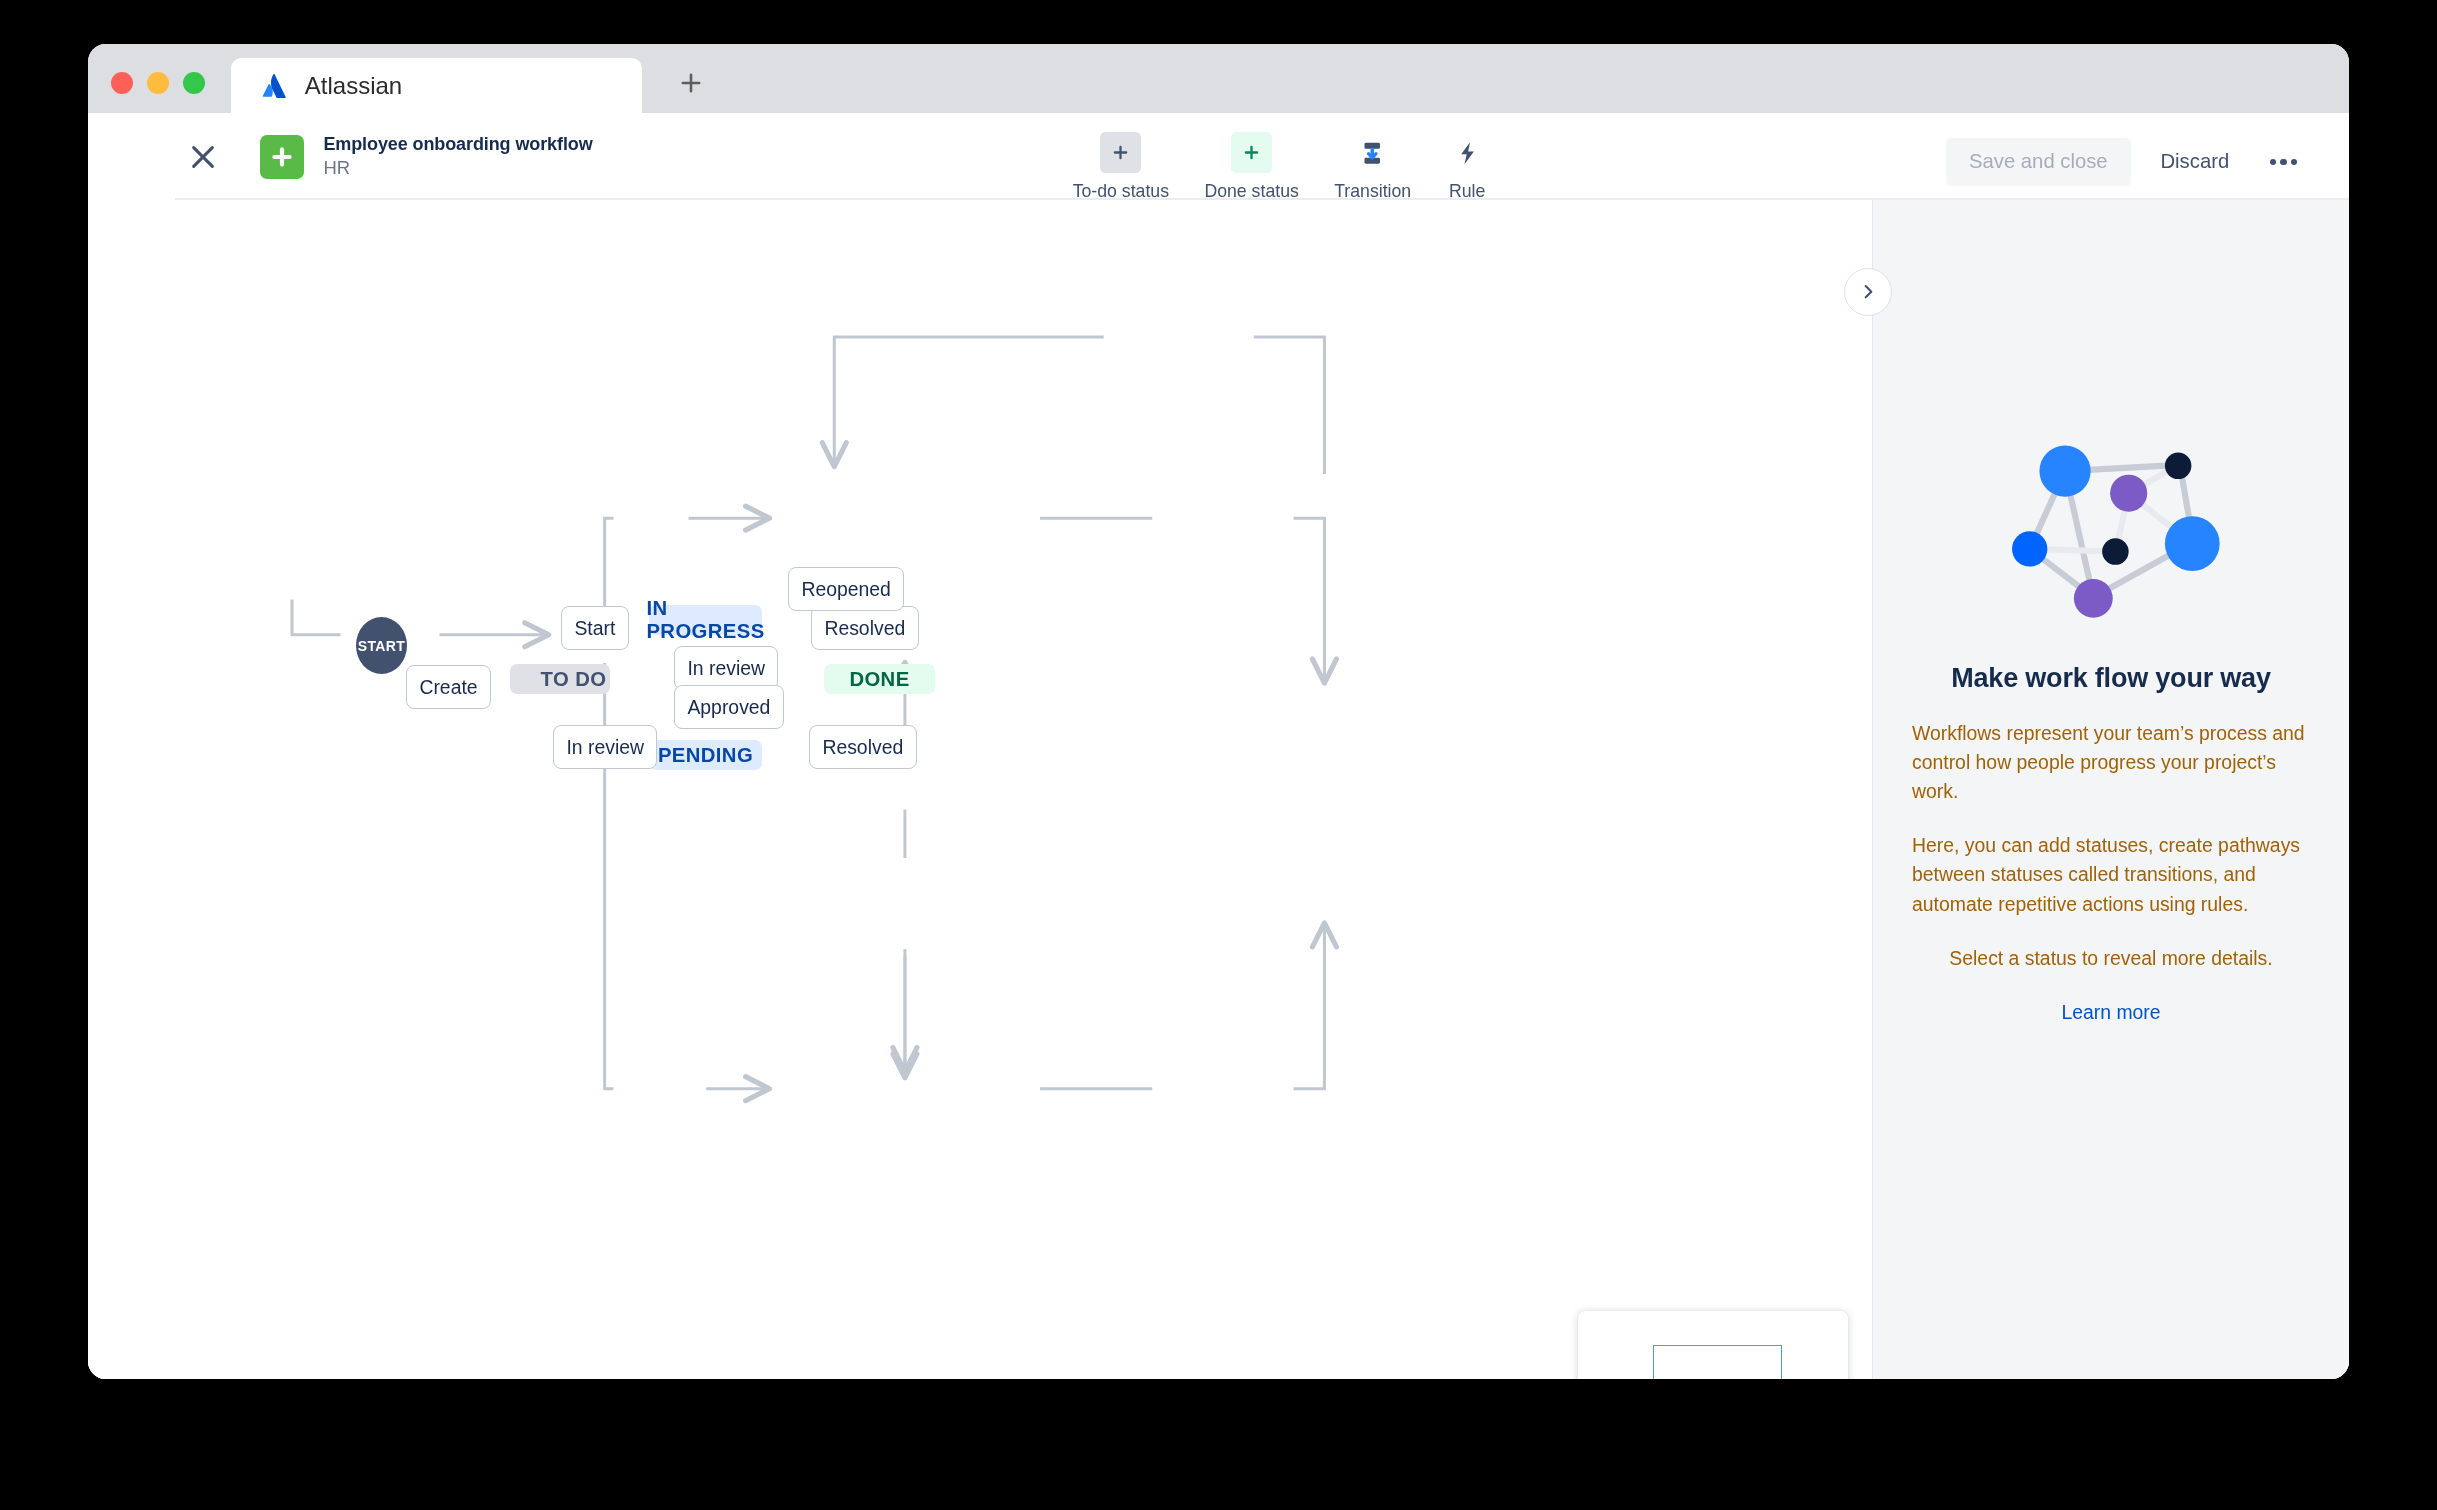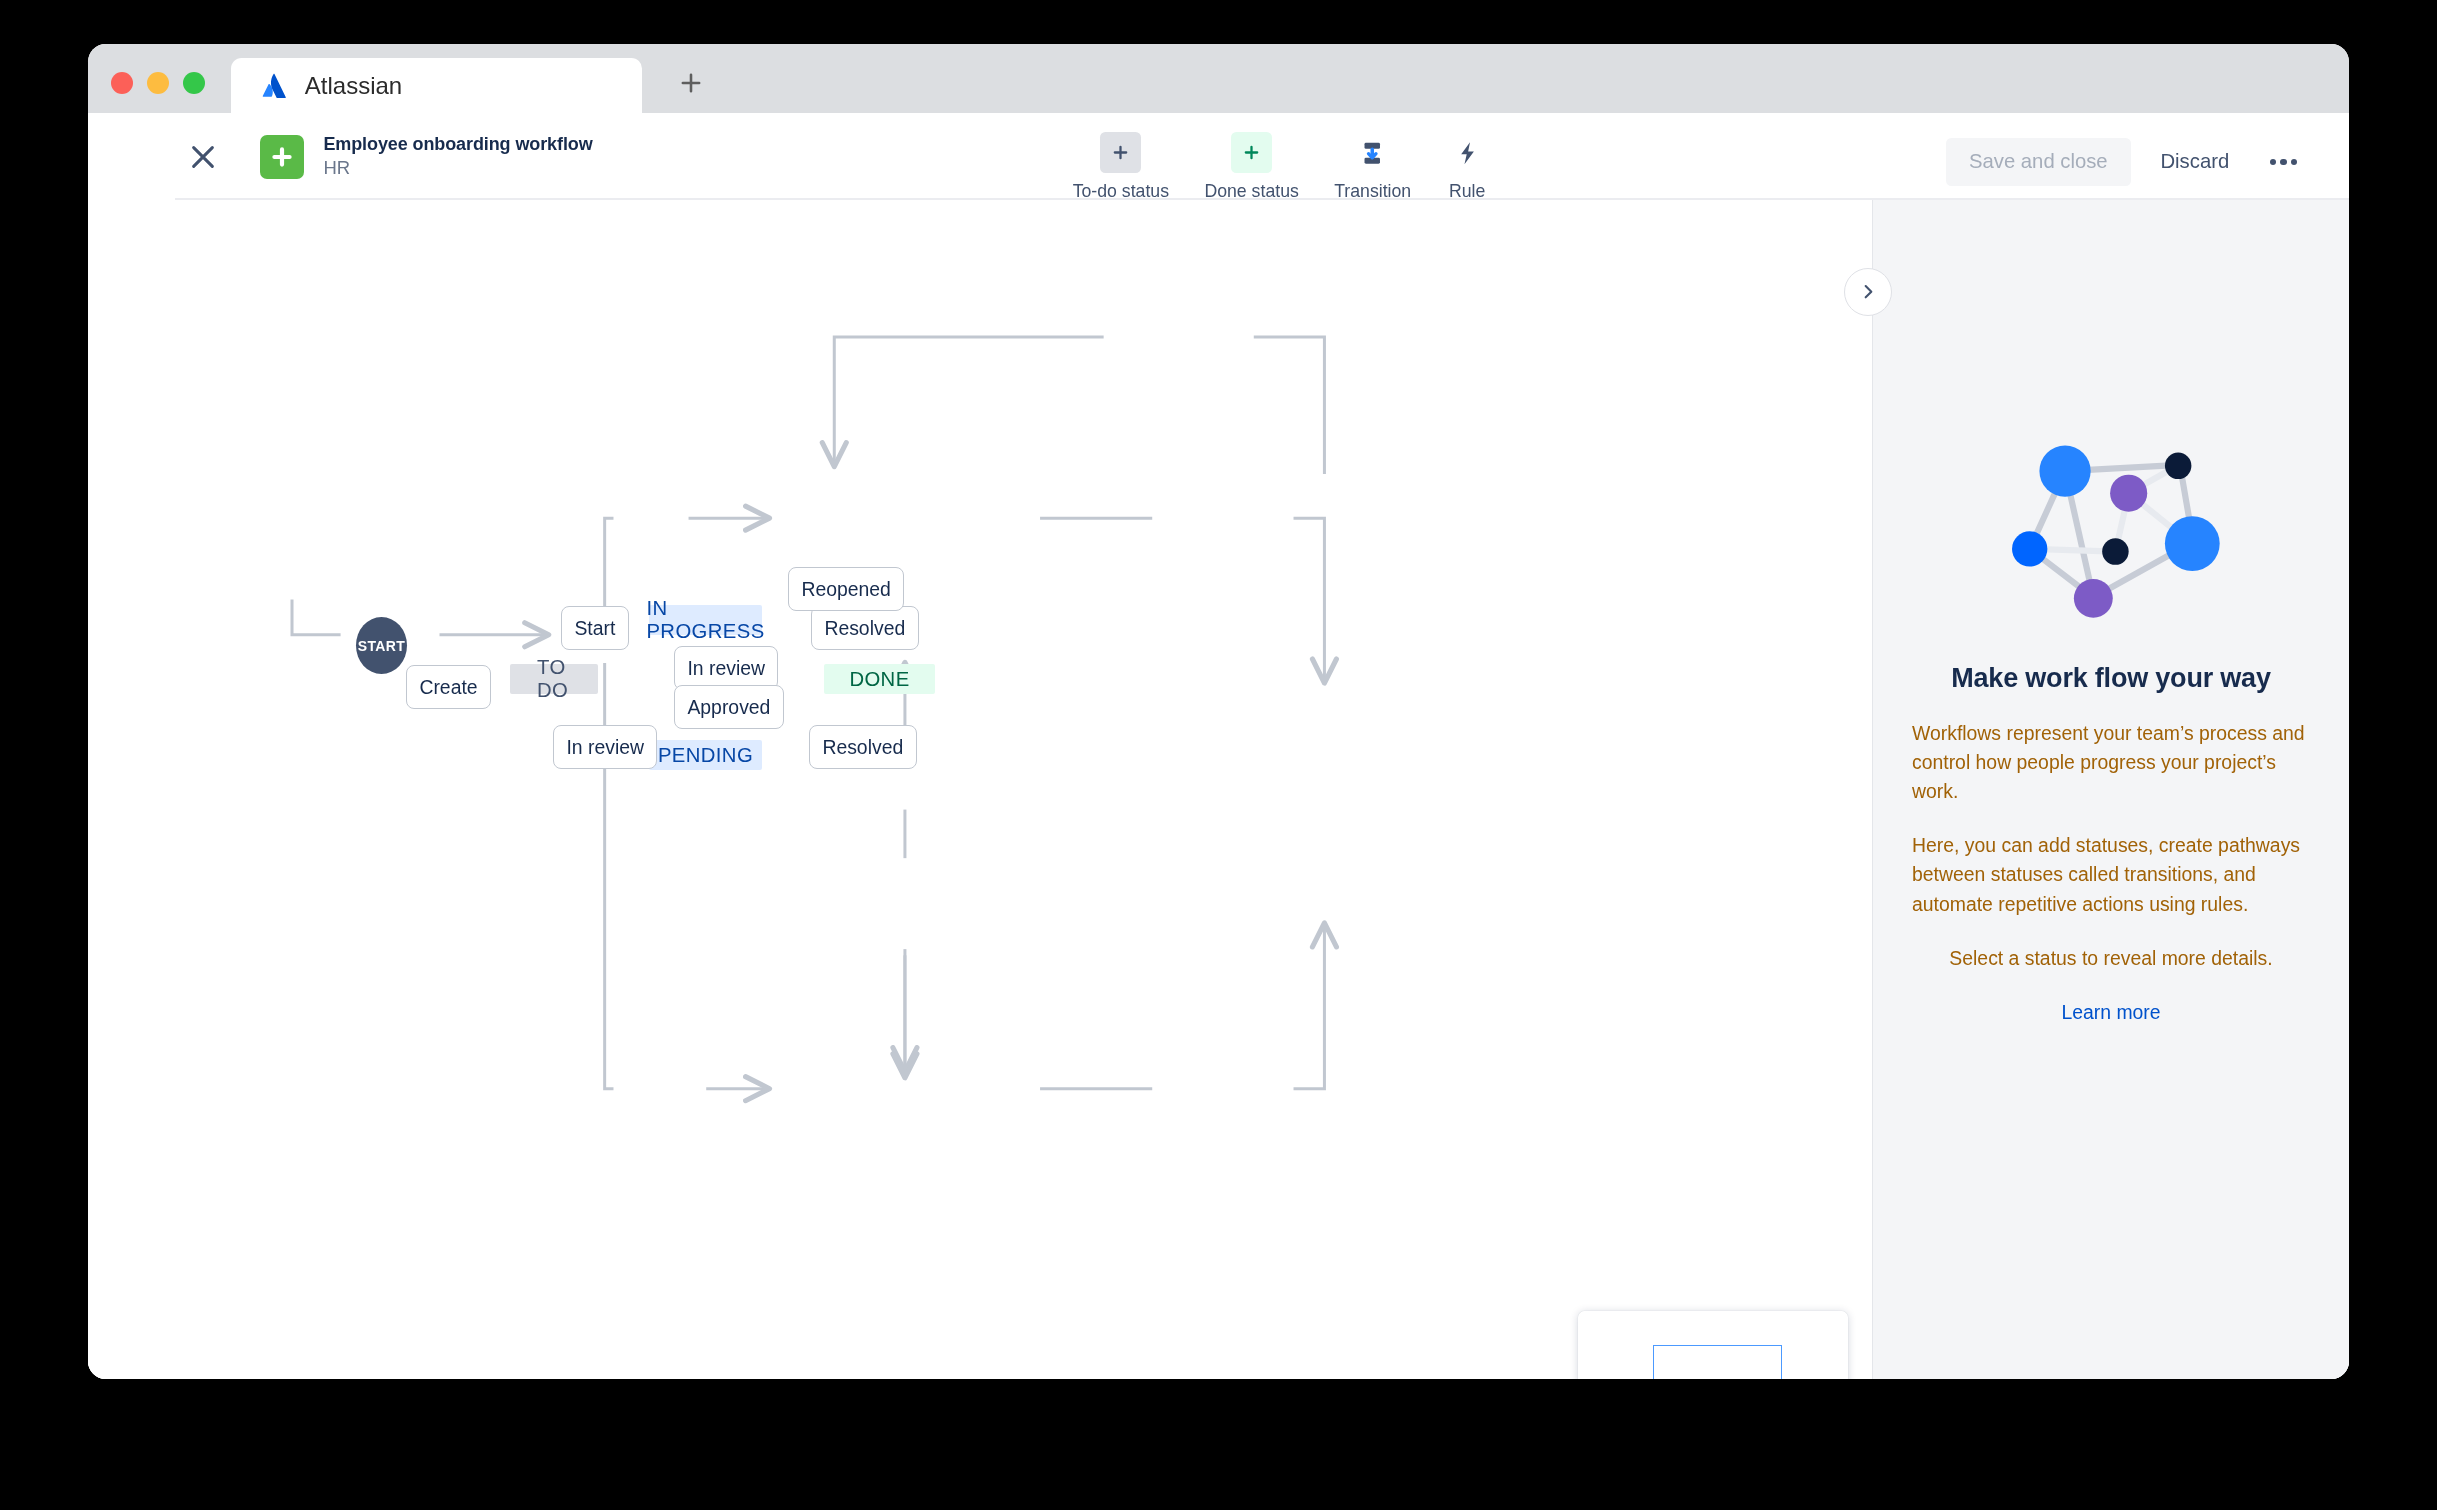--- a/index.html
+++ b/index.html
@@ -211,22 +211,22 @@
 
   
   .diagram { position: absolute; left: 0; top: 0; width: 100%; height: 100%; }
   .diagram svg { position: absolute; left: 0; top: 0; }
   .node {
     position: absolute;
     display: flex; align-items: center; justify-content: center;
     cursor: pointer;
   }
   .status-box {
-    border-radius: 2px;
-    font-weight: normal;
+    border-radius: 7px;
+    font-weight: bold;
     letter-spacing: 0.4px;
     font-size: 20.3px;
   }
   .st-todo     { background: #dfe1e6; color: #42526e; }
   .st-progress { background: #deebff; color: #0747a6; }
   .st-pending  { background: #deebff; color: #0747a6; }
   .st-done     { background: #e3fcef; color: #006644; }
 
   .start-node {
     width: 51px; height: 57px; border-radius: 50%;
@@ -395,21 +395,21 @@
           </g>
           <g fill="none" stroke="#c1c7d0" stroke-width="3.4">
             <path d="M925,848 L925,992" marker-end="url(#ar)"></path>
           </g>
         </svg>
 
         <div class="node start-node" style="left:268px; top:417px;">
           <span>START</span>
         </div>
 
-        <div class="node status-box st-todo" style="left:422px; top:464px; width:88px; height:30px;padding-left:27px;">
+        <div class="node status-box st-todo" style="left:422px; top:464px; width:100px; height:30px;padding-left:27px;">
           <span>TO DO</span>
         </div>
 
         <div class="node status-box st-progress" style="left:561px; top:405px; width:113px; height:30px;">
           <span>IN PROGRESS</span>
         </div>
 
         <div class="node status-box st-pending" style="left:561px; top:540px; width:113px; height:30px;">
           <span>PENDING</span>
         </div>

